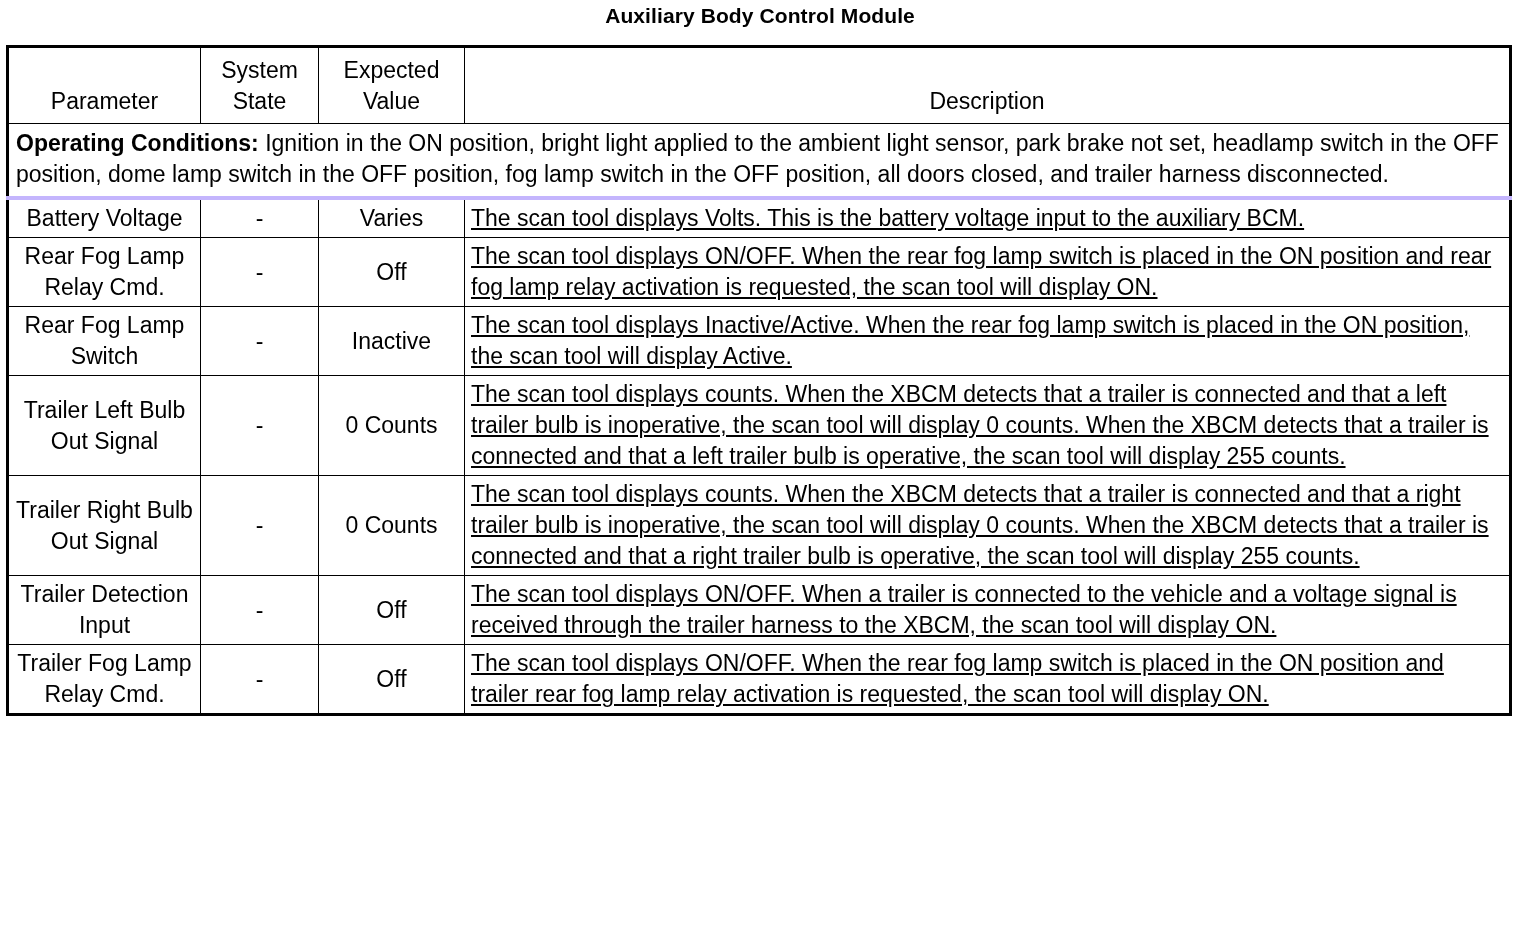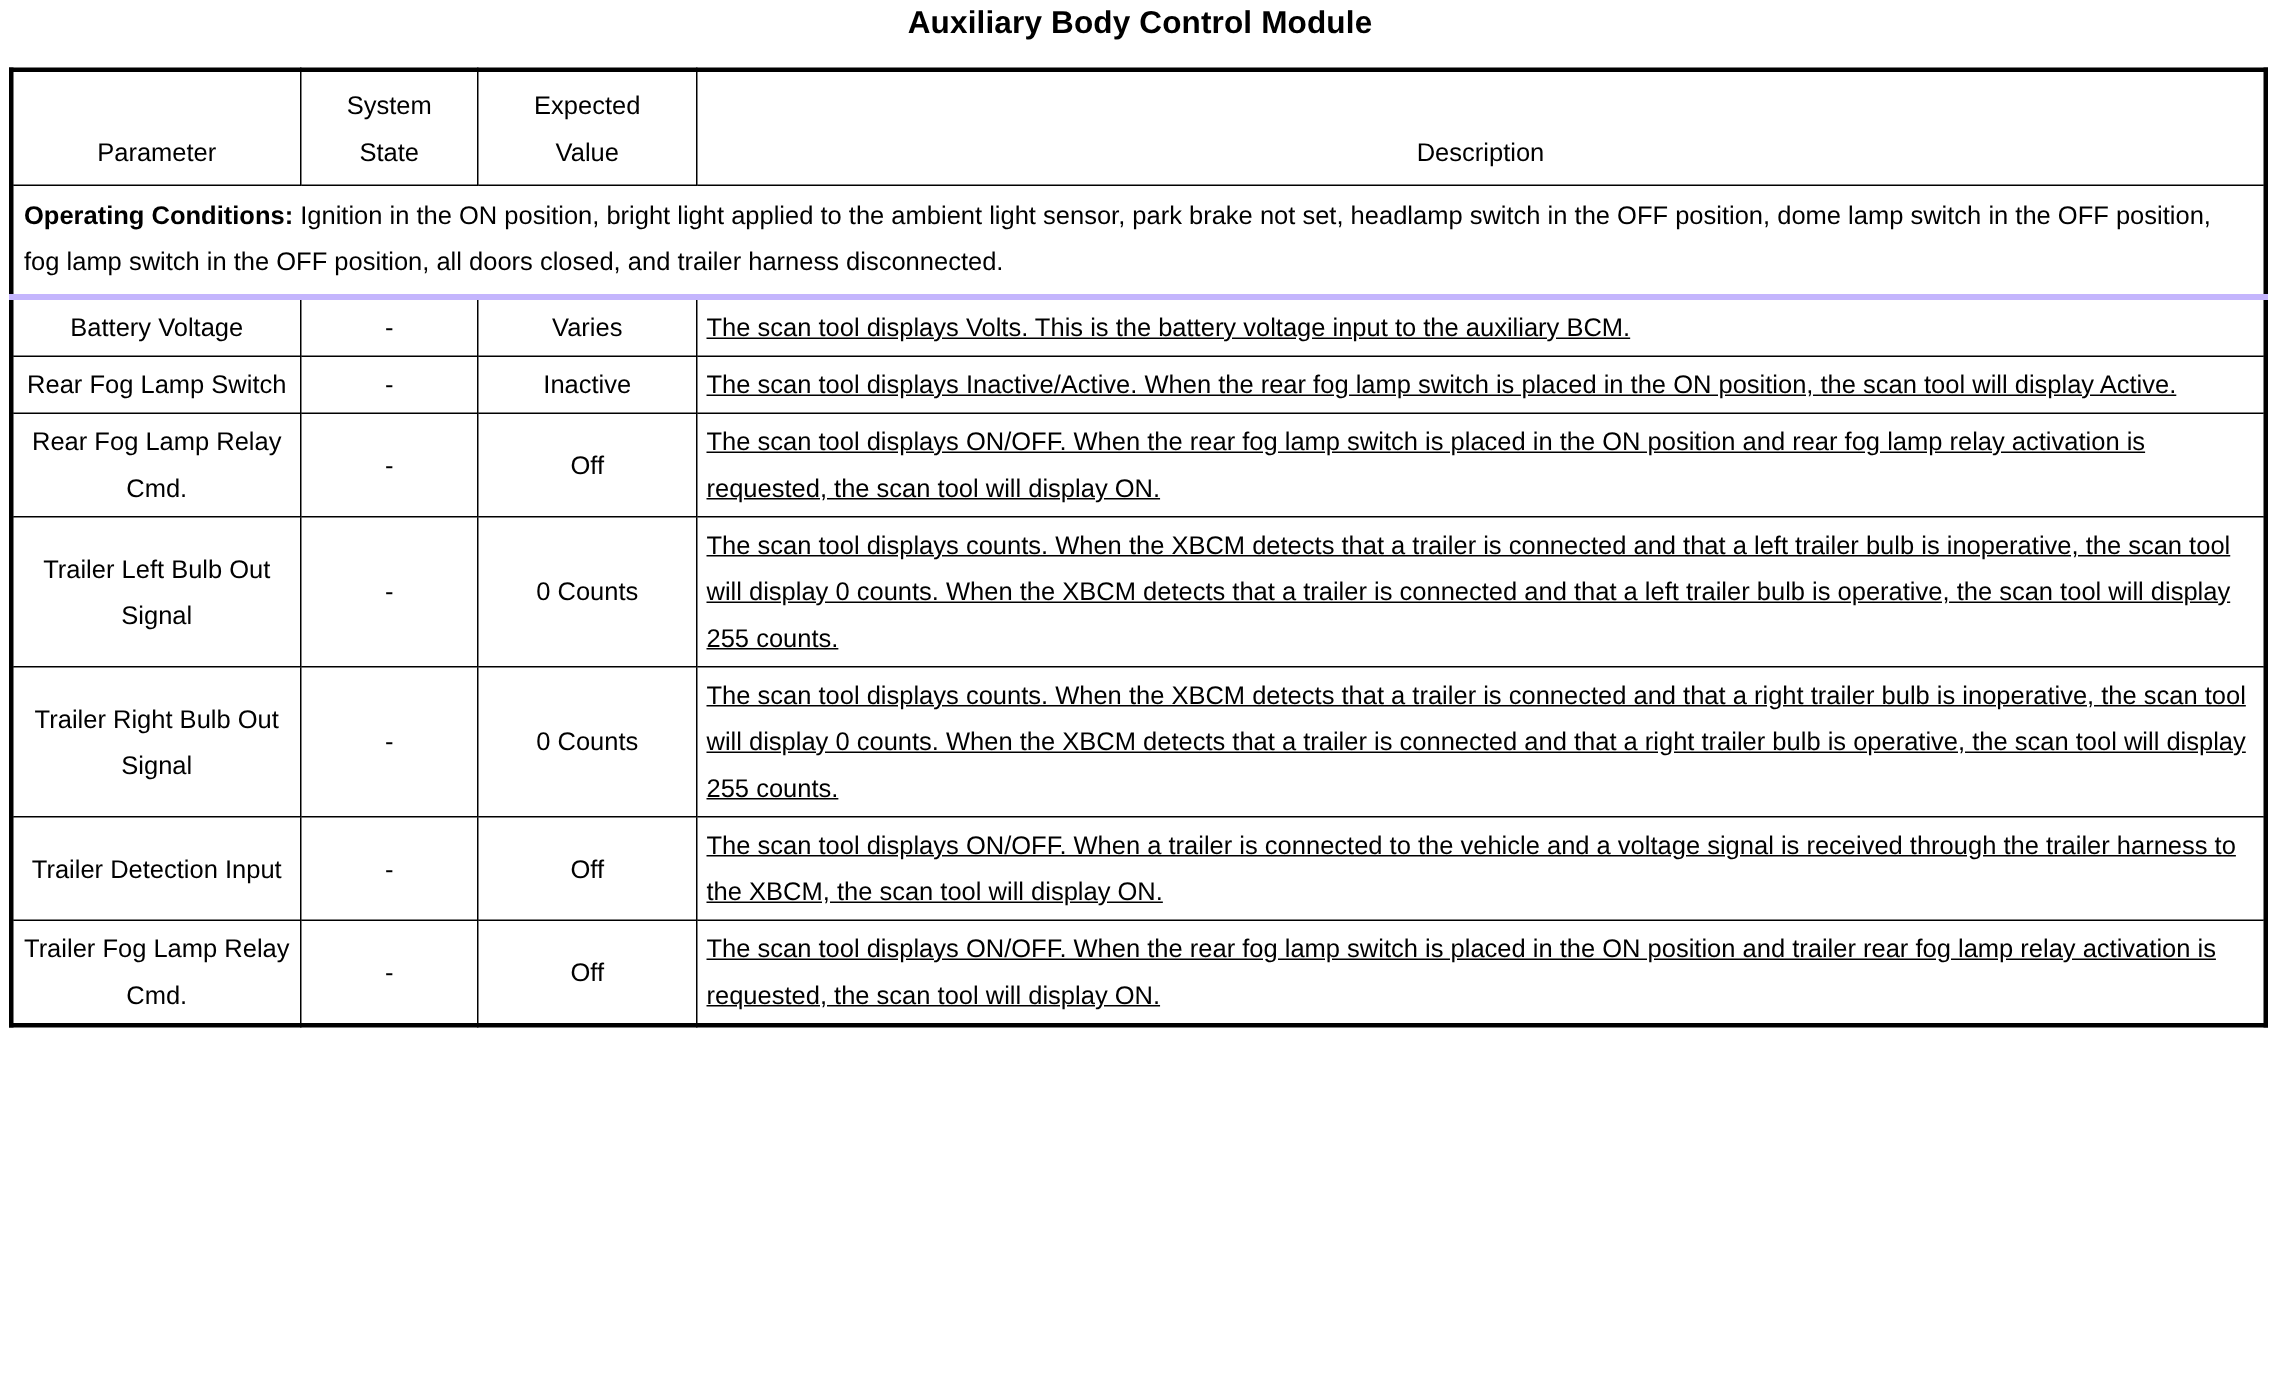--- a/index.html
+++ b/index.html
@@ -43,21 +43,21 @@
     border-collapse: collapse;
     width: 1506px;
     table-layout: fixed;
     border: 3px solid #000;
   }
 
   table.spec td, table.spec th {
     border: 1.5px solid #000;
     vertical-align: middle;
     padding: 3px 6px;
-    font-size: 17px;
+    font-size: 23px;
     line-height: 31px;
     font-weight: normal;
   }
 
   
   col.c-param { width: 193px; }
   col.c-state { width: 118px; }
   col.c-value { width: 146px; }
   col.c-desc  { width: 1046px; }
 
@@ -149,31 +149,31 @@
 
         <tr>
           <td class="param">Battery Voltage</td>
           <td class="state">-</td>
           <td class="value">Varies</td>
           <td class="desc">The scan tool displays Volts. This is the battery voltage input to the auxiliary BCM.</td>
         </tr>
 
 
         <tr>
+          <td class="param">Rear Fog Lamp Relay Cmd.</td>
+          <td class="state">-</td>
+          <td class="value">Off</td>
+          <td class="desc">The scan tool displays ON/OFF. When the rear fog lamp switch is placed in the ON position and rear fog lamp relay activation is requested, the scan tool will display ON.</td>
+        </tr>
+
+        <tr>
           <td class="param">Rear Fog Lamp Switch</td>
           <td class="state">-</td>
           <td class="value">Inactive</td>
           <td class="desc">The scan tool displays Inactive/Active. When the rear fog lamp switch is placed in the ON position, the scan tool will display Active.</td>
-        </tr>
-
-        <tr>
-          <td class="param">Rear Fog Lamp Relay Cmd.</td>
-          <td class="state">-</td>
-          <td class="value">Off</td>
-          <td class="desc">The scan tool displays ON/OFF. When the rear fog lamp switch is placed in the ON position and rear fog lamp relay activation is requested, the scan tool will display ON.</td>
         </tr>
 
         <tr>
           <td class="param">Trailer Left Bulb Out Signal</td>
           <td class="state">-</td>
           <td class="value">0 Counts</td>
           <td class="desc">The scan tool displays counts. When the XBCM detects that a trailer is connected and that a left trailer bulb is inoperative, the scan tool will display 0 counts. When the XBCM detects that a trailer is connected and that a left trailer bulb is operative, the scan tool will display 255 counts.</td>
         </tr>
 
         <tr>

